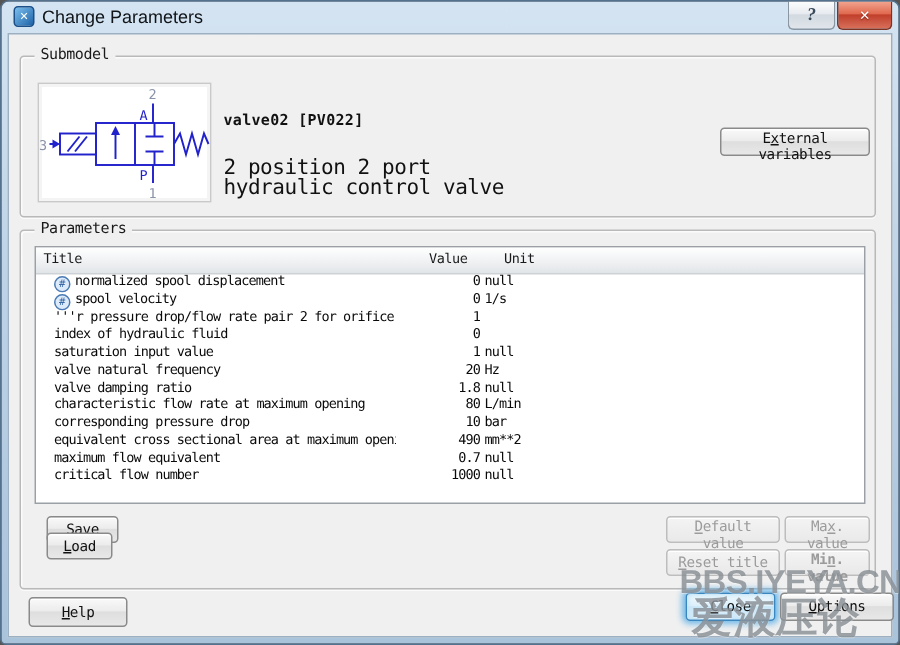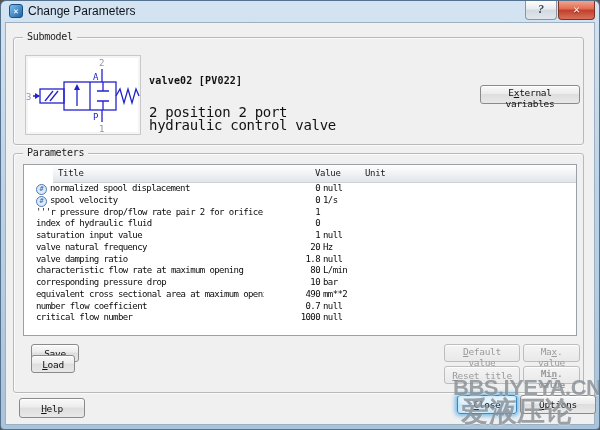--- a/index.html
+++ b/index.html
@@ -35,21 +35,21 @@
     text-align:center;box-shadow:inset 0 1px 0 #fff;cursor:default;}
   .btn .mn{text-decoration:underline;text-underline-offset:1px;}
   .btn.disabled{color:#9b9b9b;border-color:#bdbdbd;background:linear-gradient(#f4f4f4,#e9e9e9);}
   .btn.default{border:1px solid #3a87c0;
     background:linear-gradient(#f3fafe,#ddf0fb 45%,#c9e7f8 50%,#d8edfa);
     box-shadow:0 0 4px 2px rgba(90,175,232,0.85), inset 0 0 3px 1px #bfe3f7;}
   .ptable{position:absolute;left:17px;top:141px;width:554px;height:172px;background:#fff;
     border:1px solid #9aa0a6;box-sizing:border-box;overflow:hidden;}
   .phead{display:grid;grid-template-columns:240px 56px 1fr;height:17px;
     background:linear-gradient(#ffffff,#eef0f2 60%,#e2e5e8);border-bottom:1px solid #cdd2d6;
-    font-size:9px;color:#1a1a1a;margin-left:29px;}
+    font-size:9px;color:#1a1a1a;}
   .phead .h{padding-top:3px;letter-spacing:-0.3px;}
   .h-title{padding-left:5px;}
   .h-value{padding-left:22px;}
   .h-unit{padding-left:16px;}
   .prow{display:grid;grid-template-columns:240px 56px 1fr;height:11.75px;line-height:11.6px;
     font-size:9px;letter-spacing:-0.6px;color:#0a0a0a;white-space:nowrap;}
   .ptitle{padding-left:12px;display:flex;gap:3px;overflow:hidden;}
   .pvalue{text-align:right;}
   .punit{padding-left:3px;}
   .state-icon{flex:none;width:9px;height:9px;margin-top:1px;border:1px solid #4a7ab5;border-radius:50%;
@@ -196,21 +196,21 @@
           </div>
           <div class="prow">
             <div class="ptitle">
               <span>equivalent cross sectional area at maximum opening</span>
             </div>
             <div class="pvalue">490</div>
             <div class="punit">mm**2</div>
           </div>
           <div class="prow">
             <div class="ptitle">
-              <span>number flow coefficient</span>
+              <span>maximum flow equivalent</span>
             </div>
             <div class="pvalue">0.7</div>
             <div class="punit">null</div>
           </div>
           <div class="prow">
             <div class="ptitle">
               <span>critical flow number</span>
             </div>
             <div class="pvalue">1000</div>
             <div class="punit">null</div>

